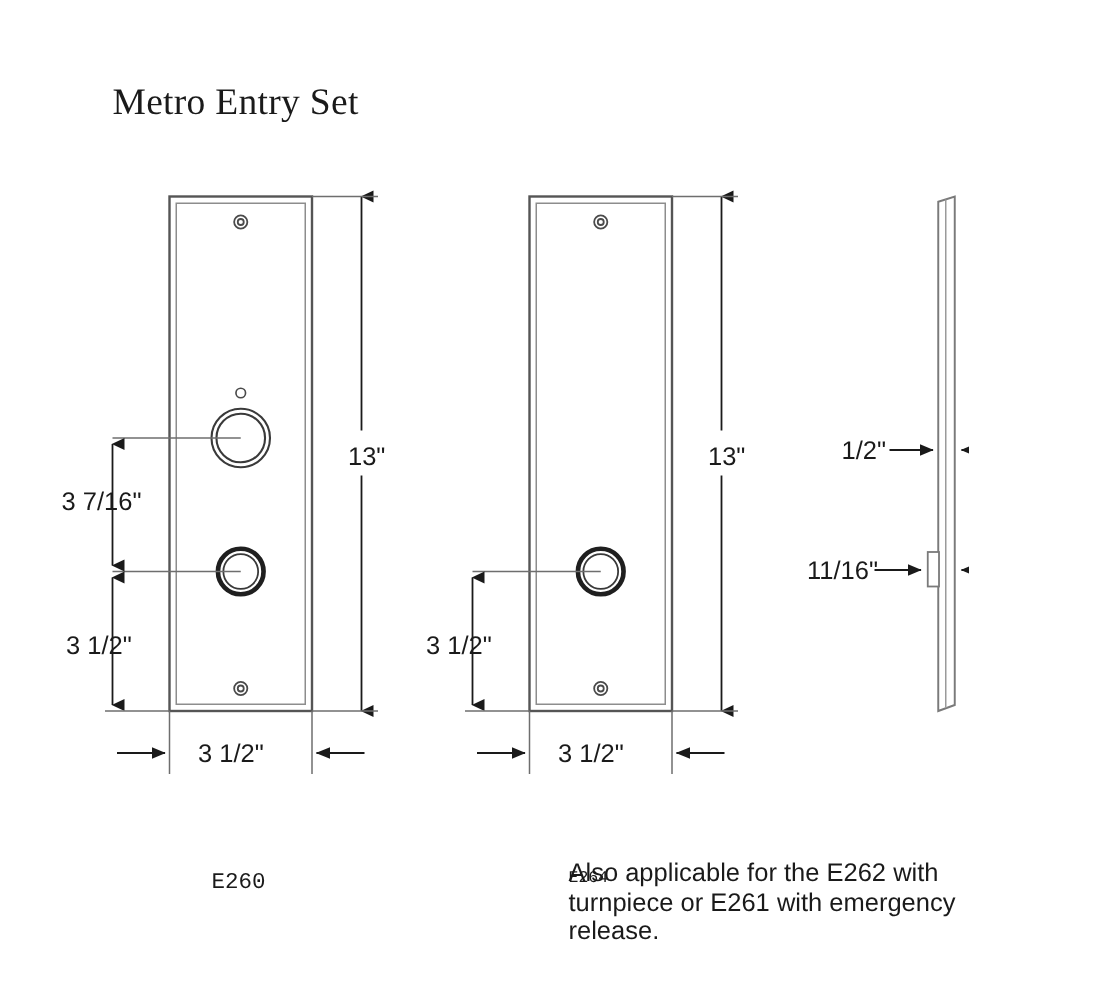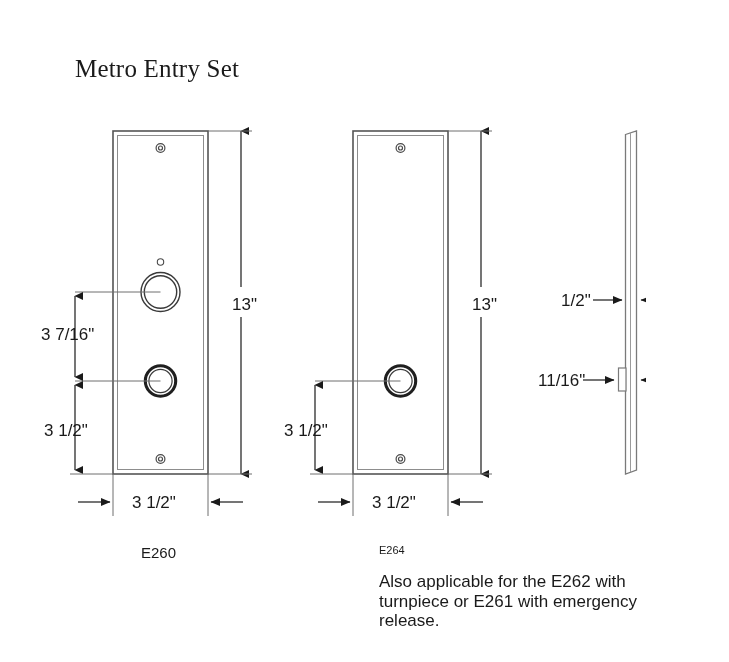--- a/index.html
+++ b/index.html
@@ -25,23 +25,24 @@
     letter-spacing: 0.2px;
     white-space: nowrap;
   }
   #drawing {
     position: absolute;
     left: 0;
     top: 0;
   }
   .cap {
     position: absolute;
-    font-family: Liberation Sans, sans-serif;
+    font-family: Liberation Mono, monospace;
     color: #1a1a1a;
     white-space: nowrap;
+    margin-top: 36px;
   }
   #cap-e260 {
     left: 141px;
     top: 544px;
     font-size: 15px;
   }
   #cap-e264 {
     left: 379px;
     top: 544px;
     font-size: 11px;

